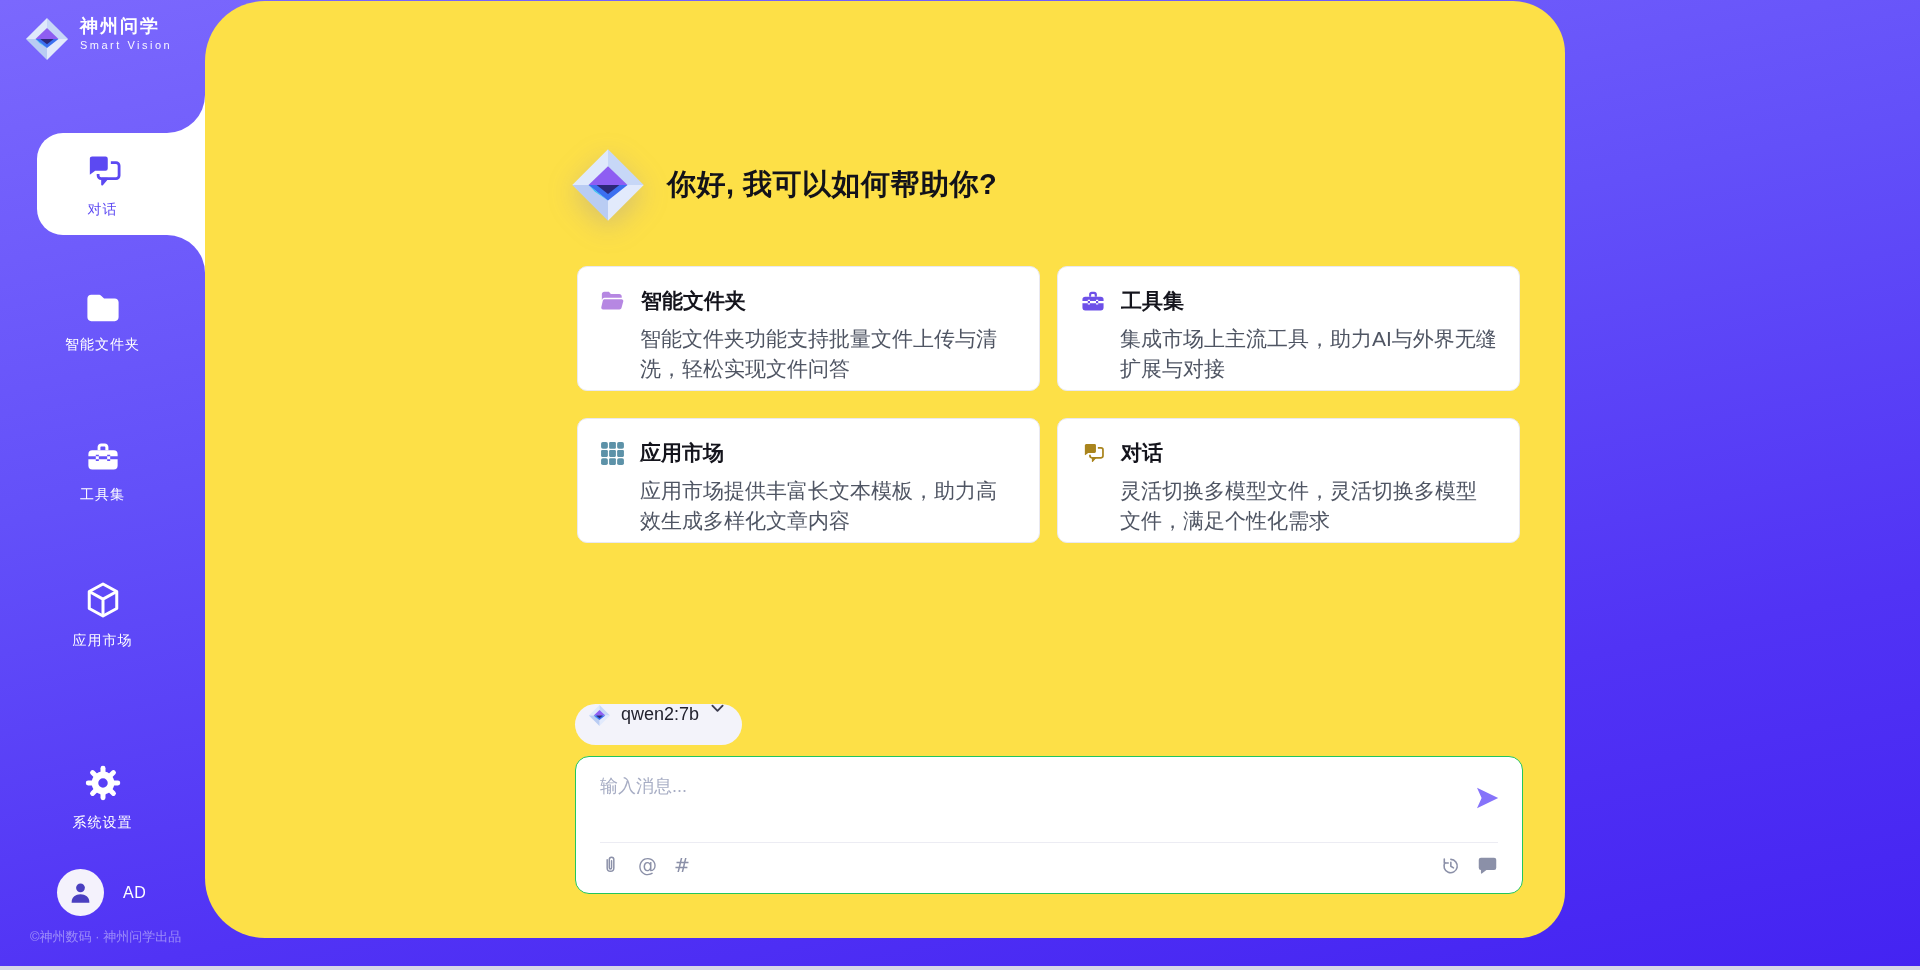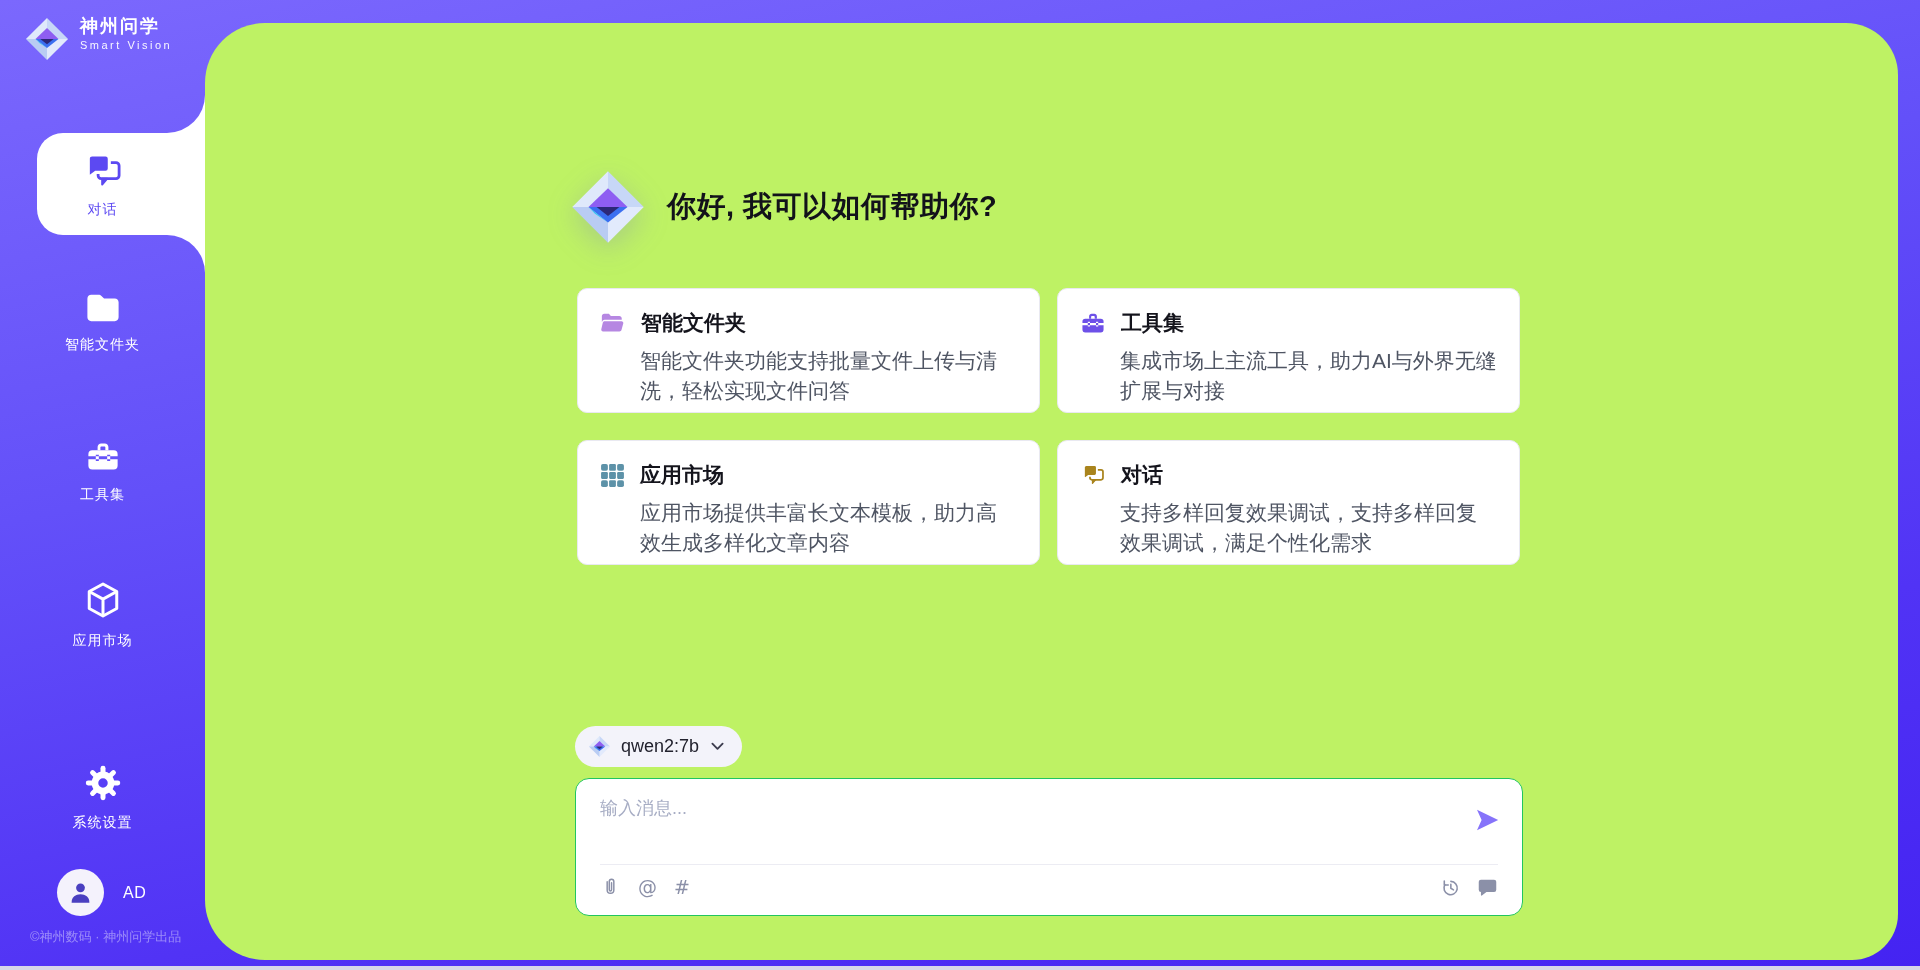--- a/index.html
+++ b/index.html
@@ -8,22 +8,22 @@
     font-family:"Liberation Sans","DejaVu Sans",sans-serif;
     background:linear-gradient(168deg,#7b68fd 0%,#6350f9 38%,#5133f5 72%,#4423f2 100%);
     background-attachment:fixed;
     position:relative;
   }
   .icon { display:inline-block; vertical-align:middle; }
 
   
   .bottom-strip { position:absolute; left:0; right:0; bottom:0; height:4px; background:#d7d6e9; z-index:5; }
   .panel {
-    position:absolute; left:205px; top:23px; width:1693px; height:937px;
-    background:#bef264; border-radius:60px 52px 46px 60px; z-index:2;
+    position:absolute; left:205px; top:1px; width:1360px; height:937px;
+    background:#fde047; border-radius:60px 52px 46px 60px; z-index:2;
   }
 
   
   .logo-row { position:absolute; left:24px; top:16px; display:flex; align-items:flex-start; gap:10px; z-index:3; }
   .logo-text { display:flex; flex-direction:column; line-height:1.15; }
   .logo-name { color:#fff; font-size:18px; font-weight:bold; letter-spacing:2px; }
   .logo-sub  { color:rgba(255,255,255,.95); font-size:11px; letter-spacing:2.5px; margin-top:2px; }
 
   .active-blob {
     position:absolute; left:37px; top:133px; width:168px; height:102px;
@@ -64,21 +64,21 @@
 
   .cards { position:absolute; left:372px; top:265px; display:grid;
            grid-template-columns:463px 463px; column-gap:17px; row-gap:27px; }
   .card { height:125px; background:#fff; border:1px solid #e9e9f1; border-radius:10px;
           padding:20px 22px; cursor:pointer; }
   .card-head { display:flex; align-items:center; gap:15px; }
   .card-title { font-size:21px; font-weight:bold; color:#14141c; }
   .card-desc { margin:9px 0 0 40px; font-size:21px; color:#4f5563; line-height:1.45; }
 
   .model-pill { position:absolute; left:370px; top:703px; height:41px; display:inline-flex;
-                align-items:center; gap:10px; padding:0 18px 0 13px; background:#f3f3fa;
+                align-items:flex-start; gap:10px; padding:0 18px 0 13px; background:#f3f3fa;
                 border-radius:21px; cursor:pointer; }
   .model-label { font-size:18px; color:#22222e; }
   .model-pill .chev { color:#3c3c4e; margin-left:2px; }
 
   .composer { position:absolute; left:370px; top:755px; width:948px; height:138px;
               background:#fff; border:1px solid #22c55e; border-radius:14px; }
   .composer-input { position:absolute; left:24px; top:17px; width:850px; height:52px;
                     border:none; outline:none; resize:none; font-size:18px; color:#33334a;
                     font-family:"Liberation Sans","DejaVu Sans",sans-serif; background:transparent; }
   .composer-input::placeholder { color:#a7adc4; }
@@ -270,21 +270,21 @@
       </div>
       <div class="card-desc">应用市场提供丰富长文本模板，助力高效生成多样化文章内容</div>
     </div>
     <div class="card">
       <div class="card-head">
         <svg class="icon" width="26" height="26" style="color: rgb(169, 132, 29);">
             <use href="#i-chat-double"></use>
           </svg>
         <span class="card-title">对话</span>
       </div>
-      <div class="card-desc">支持多样回复效果调试，支持多样回复效果调试，满足个性化需求</div>
+      <div class="card-desc">灵活切换多模型文件，灵活切换多模型文件，满足个性化需求</div>
     </div>
   </div>
 
   <div class="model-pill">
     <svg class="icon" width="23" height="23">
         <use href="#i-gem"></use>
       </svg>
     <span class="model-label">qwen2:7b</span>
     <svg class="icon chev" width="13" height="9">
         <use href="#i-chevron-down"></use>

